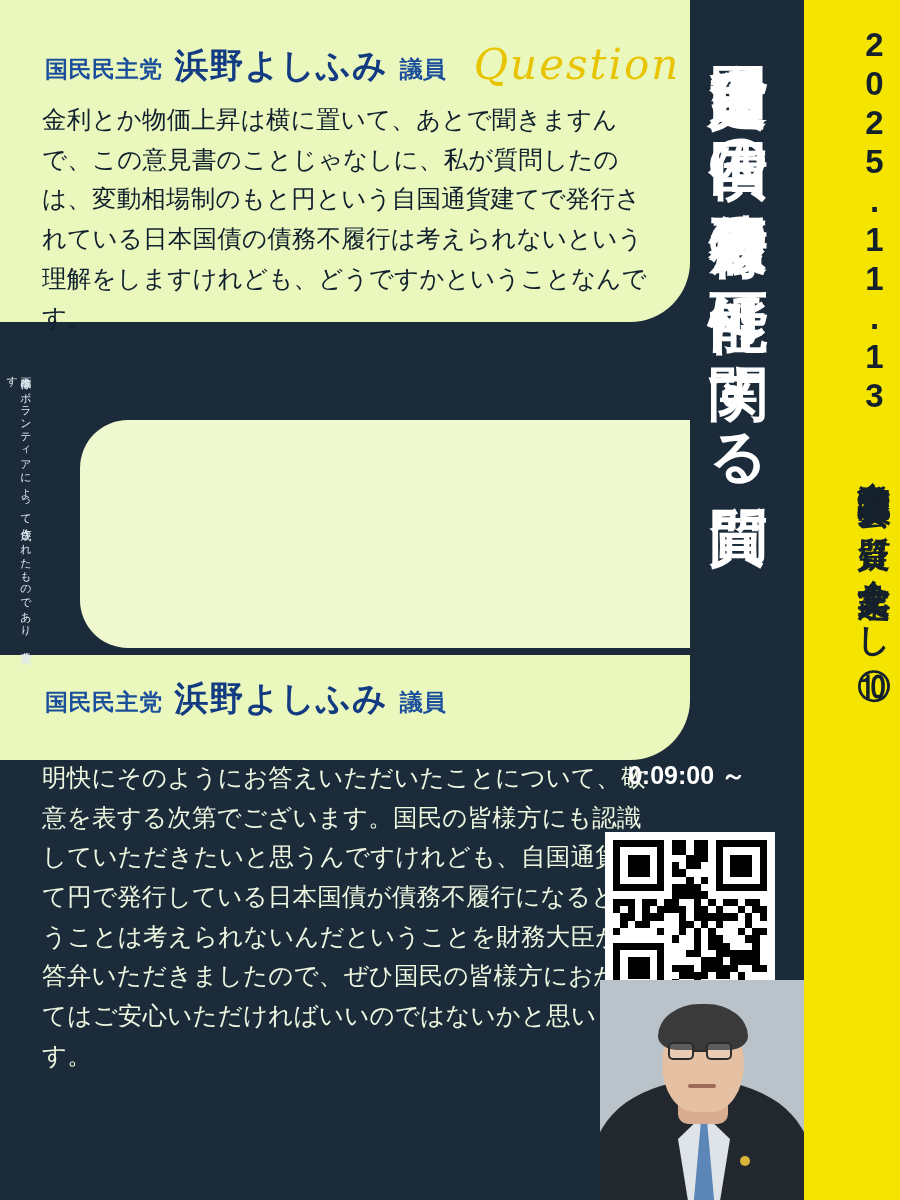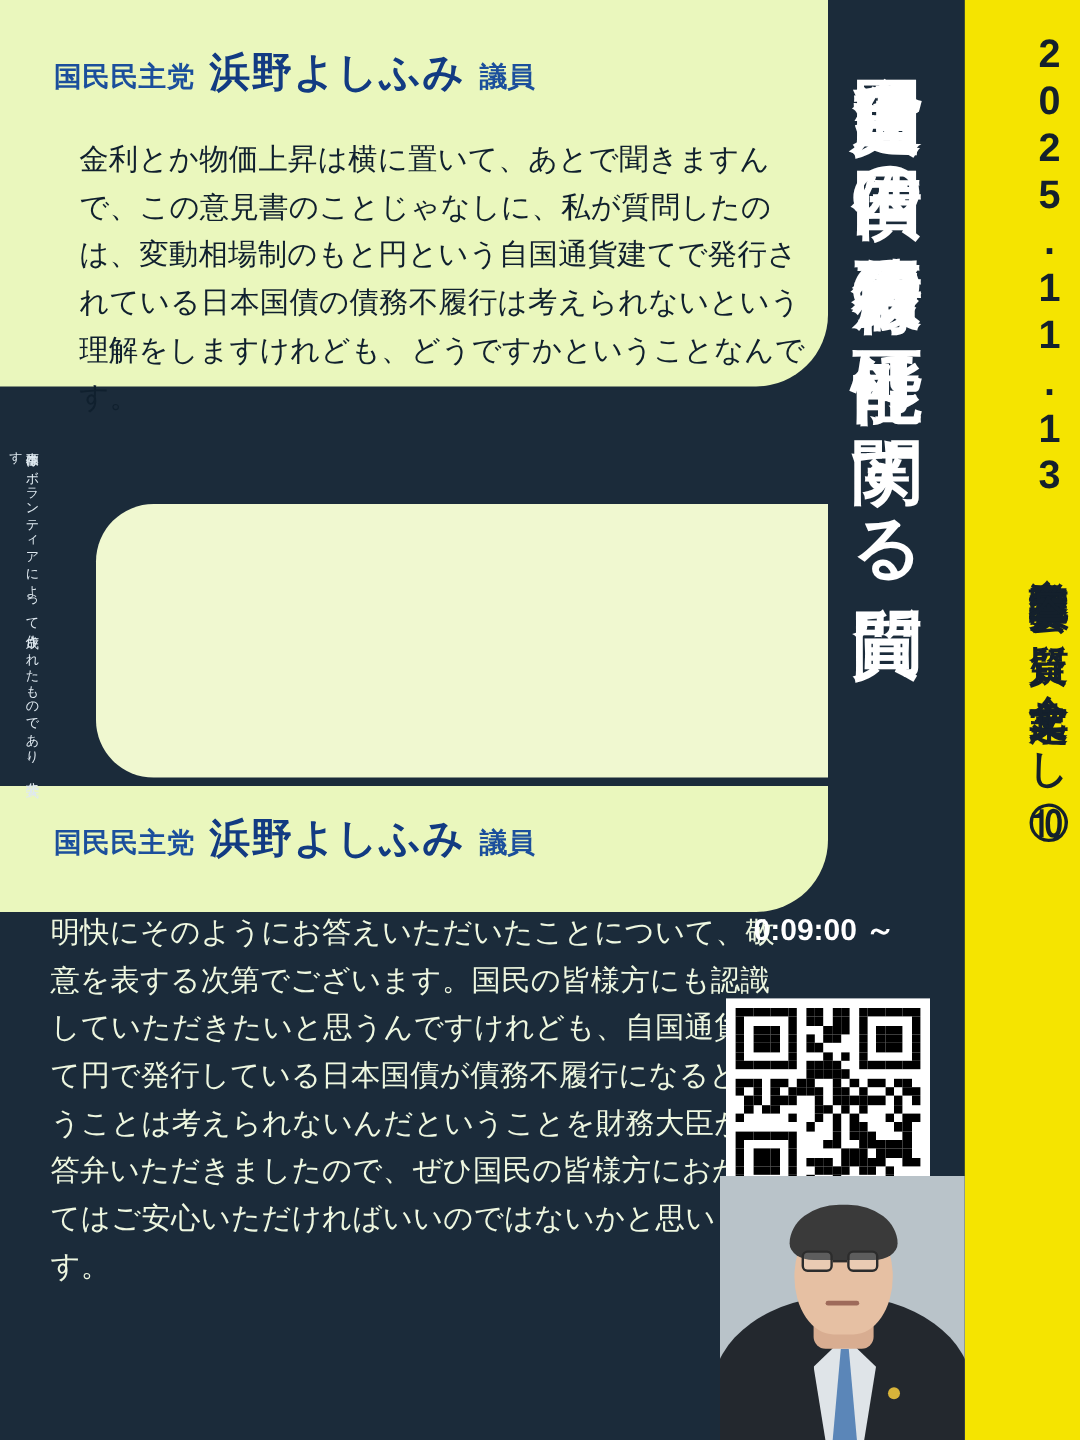--- a/index.html
+++ b/index.html
@@ -85,21 +85,21 @@
   .sp-q2 { left:45px; top:676px; }
 
   .body-text {
     position:absolute;
     font-size:24.5px;
     line-height:1.62;
     color:#10202e;
     letter-spacing:0.2px;
     font-family:"Liberation Sans", sans-serif;
   }
-  .txt-q1 { left:42px; top:114px; width:620px;margin-left:24px; }
+  .txt-q1 { left:42px; top:100px; width:620px; }
   .txt-a1 { left:104px; top:448px; width:570px; }
   .txt-q2 { left:42px; top:758px; width:620px; color:#eef7e0; }
 
   
   .disclaimer {
     position:absolute;
     left:10px; top:368px;
     width:22px;
     font-size:11px;
     line-height:1.25;
@@ -257,20 +257,21 @@
   <div class="left-col">
 
     <div class="panel panel-q1"></div>
     <div class="panel panel-a1"></div>
     <div class="panel panel-q2"></div>
 
     <div class="speaker sp-q1">
       <span class="party">国民民主党</span>
       <span class="sp-name">浜野よしふみ</span>
       <span class="sp-suffix">議員</span>
+      <span class="script-label script-q">Question</span>
     </div>
     <div class="body-text txt-q1">金利とか物価上昇は横に置いて、あとで聞きますんで、この意見書のことじゃなしに、私が質問したのは、変動相場制のもと円という自国通貨建てで発行されている日本国債の債務不履行は考えられないという理解をしますけれども、どうですかということなんです。</div>
 
 
     <div class="speaker sp-q2">
       <span class="party">国民民主党</span>
       <span class="sp-name">浜野よしふみ</span>
       <span class="sp-suffix">議員</span>
     </div>
     <div class="body-text txt-q2">明快にそのようにお答えいただいたことについて、敬意を表する次第でございます。国民の皆様方にも認識していただきたいと思うんですけれども、自国通貨建て円で発行している日本国債が債務不履行になるということは考えられないんだということを財務大臣がご答弁いただきましたので、ぜひ国民の皆様方におかれてはご安心いただければいいのではないかと思います。</div>

